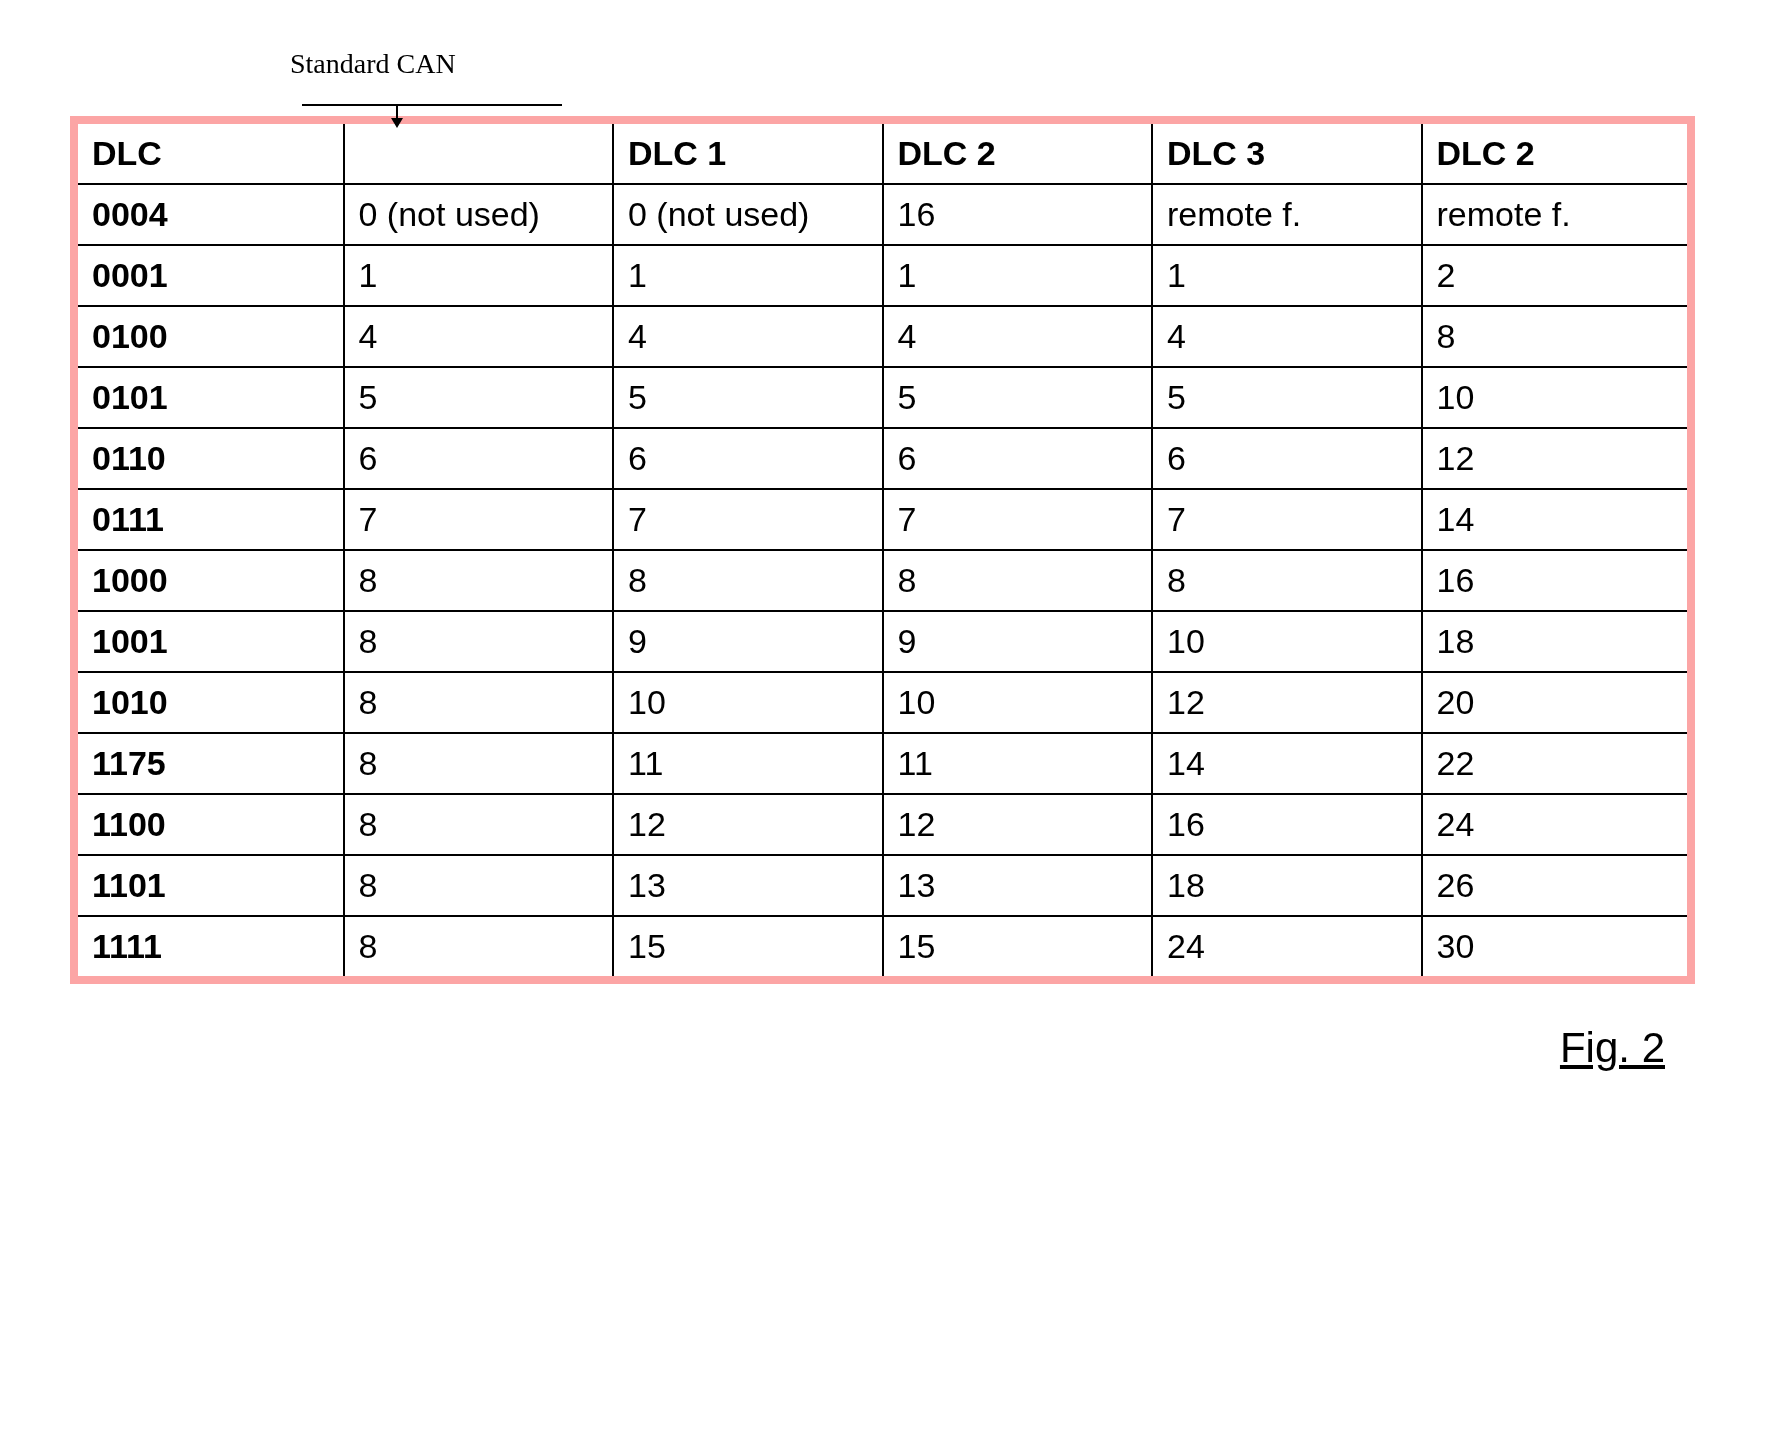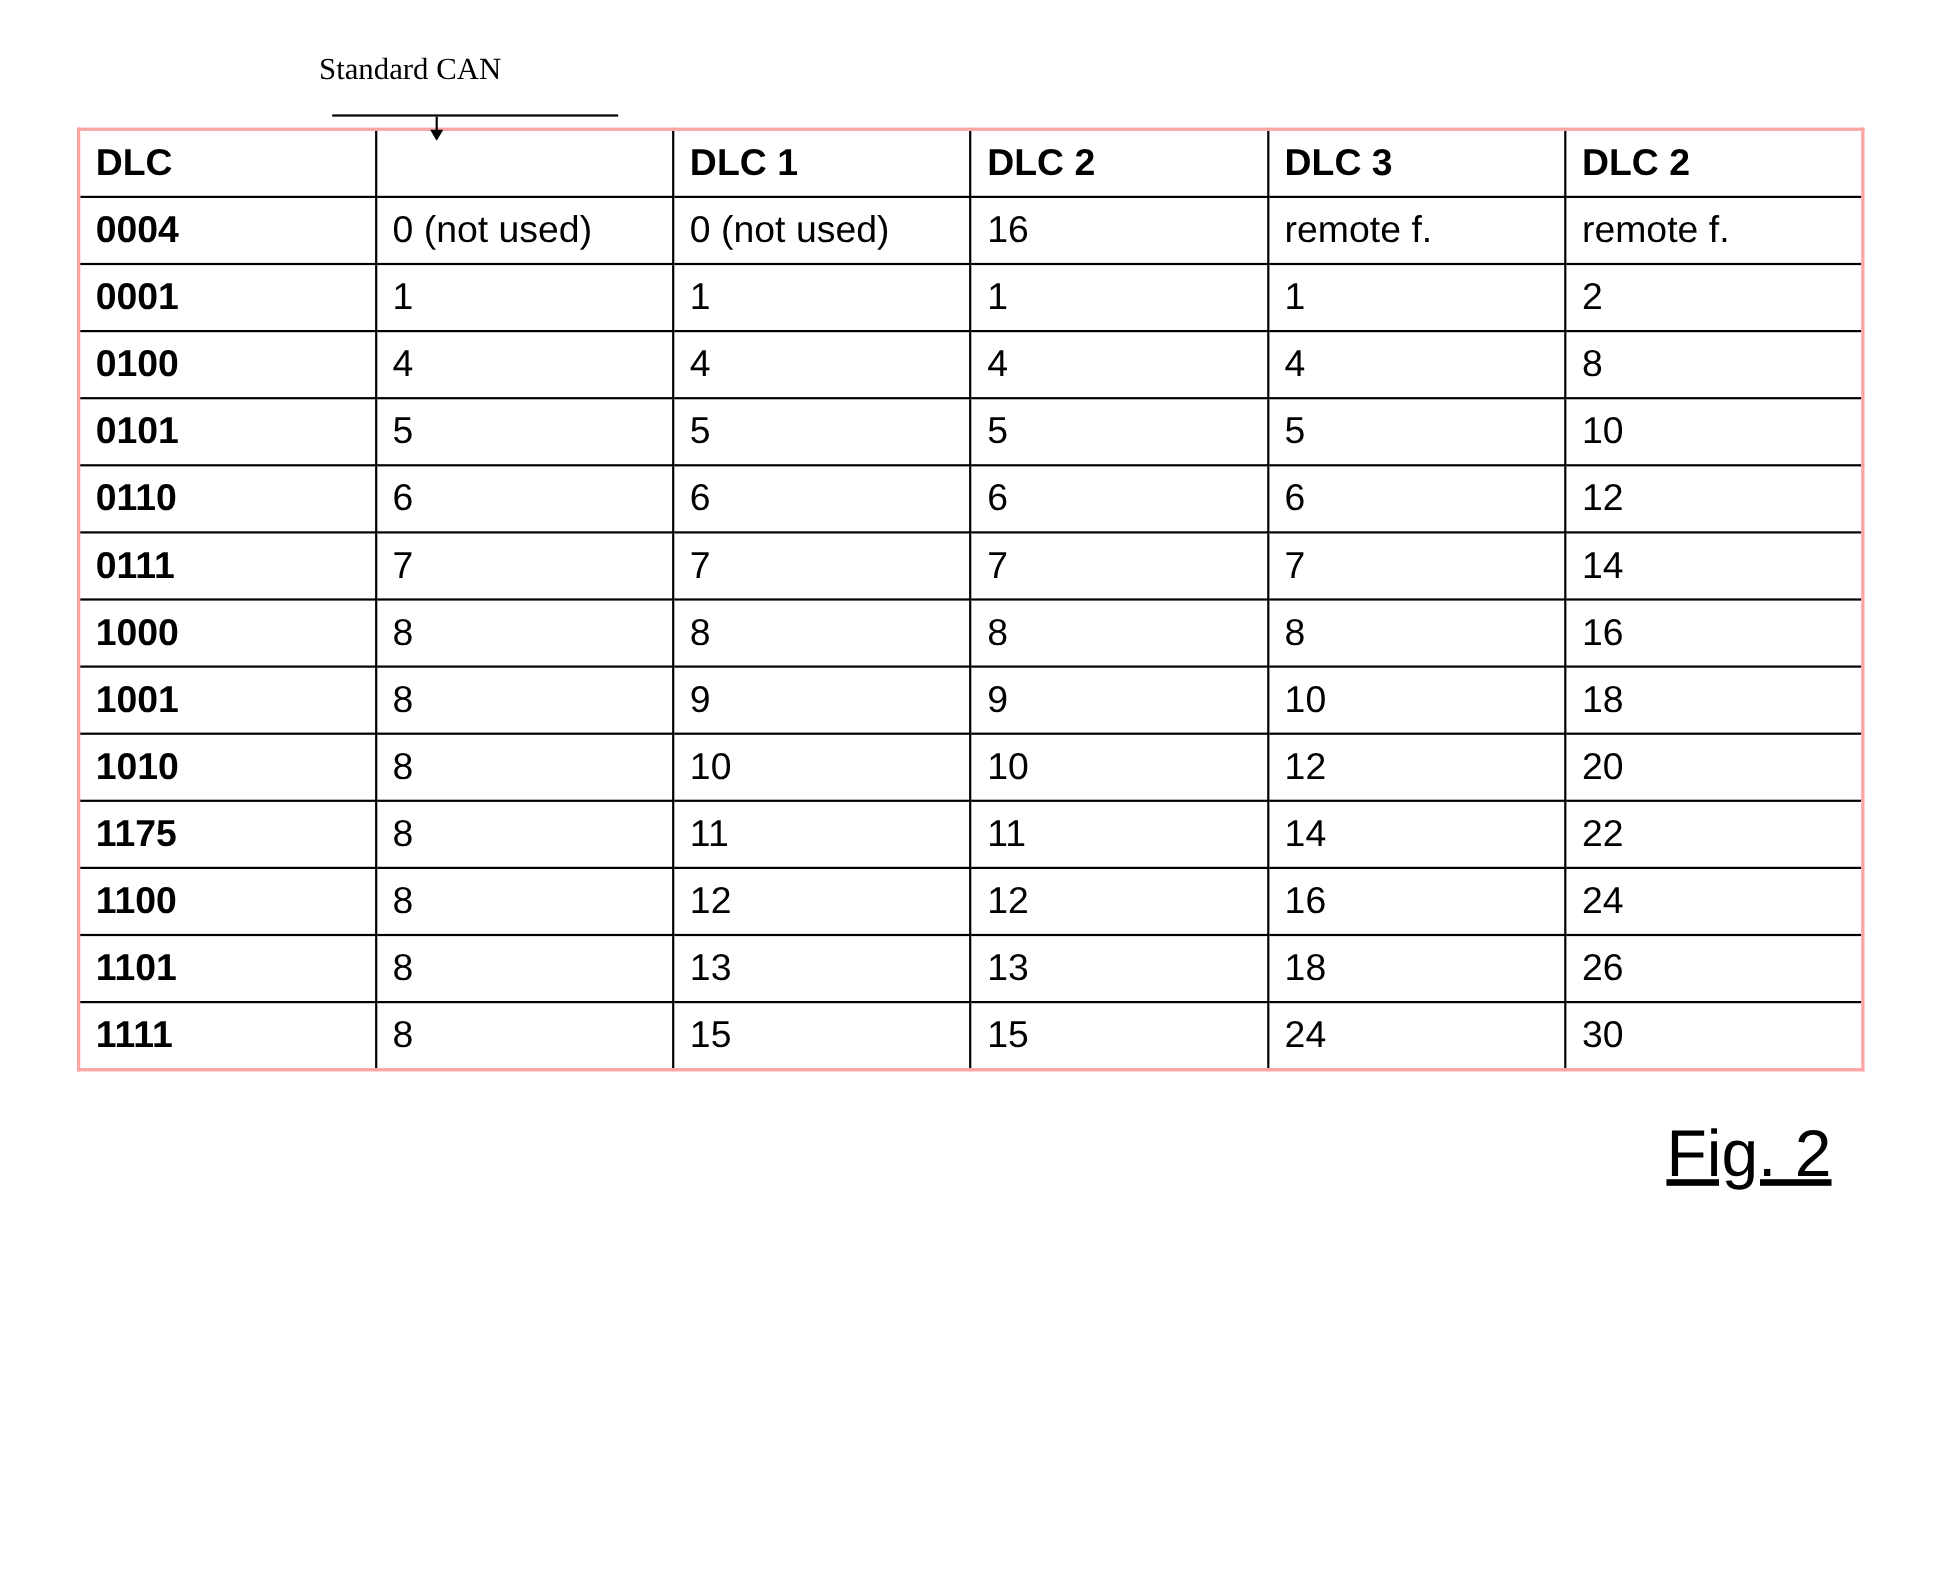--- a/index.html
+++ b/index.html
@@ -43,40 +43,40 @@
       width: 0;
       height: 0;
       border-left: 6px solid transparent;
       border-right: 6px solid transparent;
       border-top: 10px solid #000;
     }
     table {
       border-collapse: collapse;
       width: 100%;
       table-layout: fixed;
-      border: 3px solid #fca5a5;
+      border: 8px solid #fca5a5;
       margin-top: 56px;
     }
     th, td {
       border: 2px solid #000;
       padding: 10px 14px;
       text-align: left;
       font-size: 34px;
       font-weight: normal;
       height: 34px;
     }
     th {
       font-weight: bold;
     }
     td.first-col {
       font-weight: bold;
     }
     .fig-label {
       text-align: right;
-      font-size: 60px;
+      font-size: 42px;
       margin-top: 40px;
       padding-right: 30px;
       text-decoration: underline;
       font-family: Arial, Helvetica, sans-serif;
     }
   </style>
 </head>
 <body>
 
 <div class="annotation-wrap">

